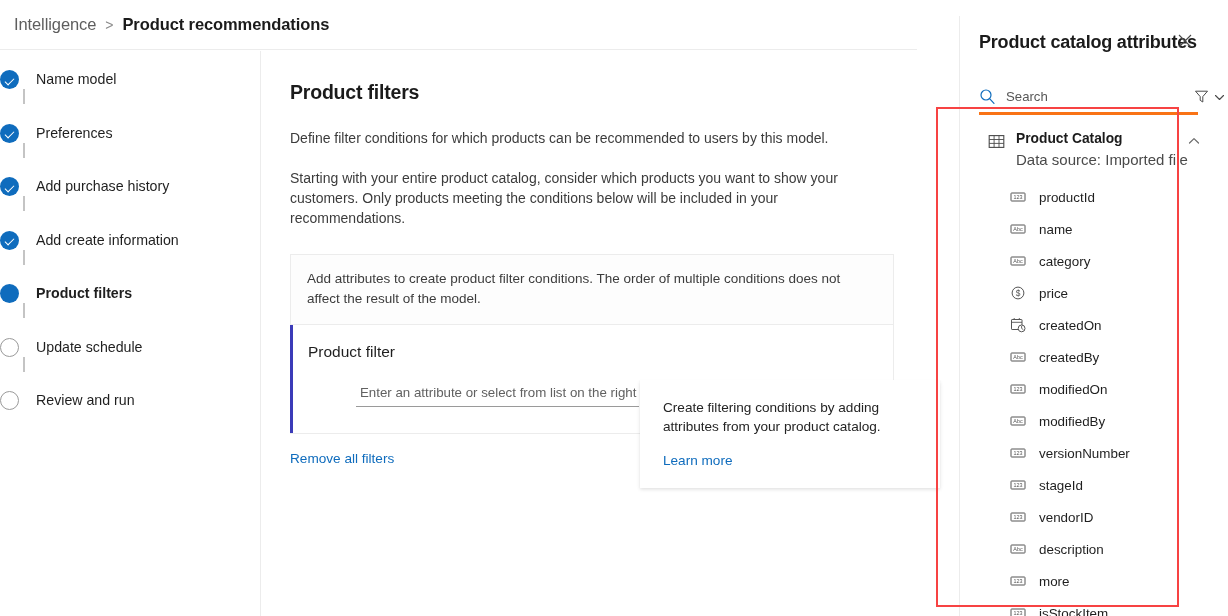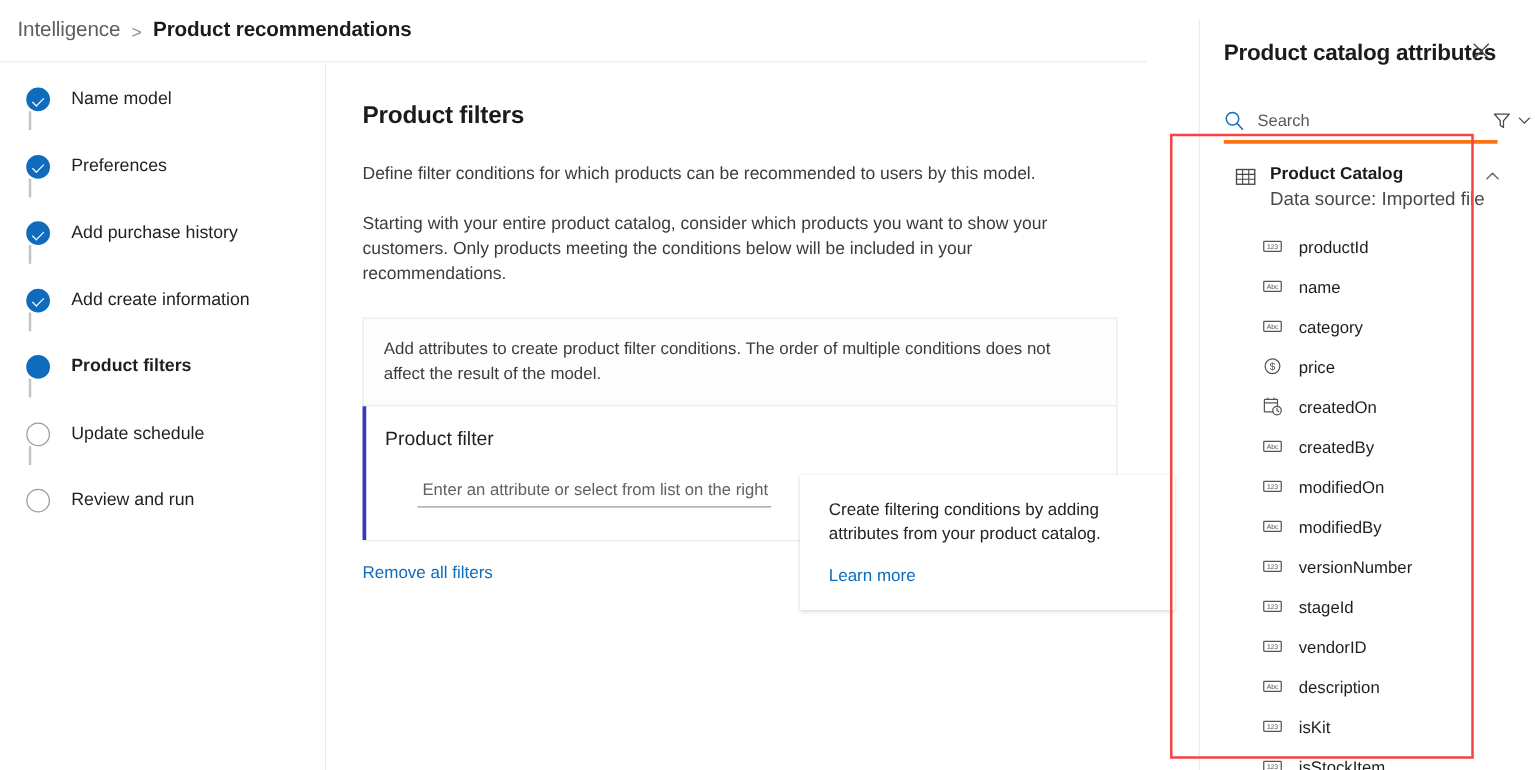--- a/index.html
+++ b/index.html
@@ -20,21 +20,21 @@
   }
   .bc-item { font-size: 16.5px; color: #5e5e5e; letter-spacing: -0.1px; }
   .bc-item.current { color: #1b1b1b; font-weight: 700; }
   .bc-sep { font-size: 14px; color: #8a8a8a; margin: 0 9px; }
 
   
   .wizard {
     position: absolute; left: 0; top: 51px; width: 261px; height: 565px;
     border-right: 1px solid #ececec; background: #ffffff;
   }
-  .step { position: relative; height: 53.5px; padding-left: 21px; display: flex; align-items: flex-start; }
+  .step { position: relative; height: 53.5px; padding-left: 0; display: flex; align-items: flex-start; }
   .step-marker { position: relative; width: 19px; height: 19px; flex: 0 0 19px; margin-top: 19px; }
   .dot-done {
     width: 19px; height: 19px; border-radius: 50%;
     background: #0f6cbd; display: block;
   }
   .dot-done::after {
     content: ""; position: absolute; left: 5px; top: 7.5px;
     width: 8px; height: 4px;
     border-left: 1.8px solid #ffffff; border-bottom: 1.8px solid #ffffff;
     transform: rotate(-45deg);
@@ -75,21 +75,21 @@
 
   .filter-card {
     width: 604px; background: #ffffff;
     border: 1px solid #ececec; border-left: none;
     position: relative; padding: 18px 18px 26px 18px; min-height: 108px;
   }
   .filter-accent {
     position: absolute; left: 0; top: 0; bottom: 0; width: 3px; background: #3b3bb8;
   }
   .filter-title { font-size: 15.5px; color: #1f1f1f; margin-left: 0px; }
-  .attr-input-wrap { margin-top: 22px; margin-left: 26px; width: 283px; }
+  .attr-input-wrap { margin-top: 22px; margin-left: 48px; width: 283px; }
   .attr-input {
     width: 100%; border: none; border-bottom: 1px solid #9a9a9a;
     font-family: "Liberation Sans", sans-serif; font-size: 13.3px;
     color: #3c3c3c; padding: 0 0 6px 4px; background: transparent; outline: none;
   }
   .attr-input::placeholder { color: #616161; }
 
   .remove-link {
     display: inline-block; margin-top: 17px; font-size: 13.6px;
     color: #0f6cbd; cursor: pointer; text-decoration: none;
@@ -388,21 +388,21 @@
               <rect x="1" y="4" width="14" height="8" rx="0.6" stroke="currentColor" stroke-width="1" fill="none"></rect>
               <text x="8" y="10.3" font-size="5.4" font-family="Liberation Sans, sans-serif" text-anchor="middle" fill="currentColor">Abc</text>
             </svg></span>
           <span class="attr-name">description</span>
         </div>
         <div class="attr-row">
           <span class="attr-icon"><svg width="16" height="16" viewBox="0 0 16 16">
               <rect x="1" y="4" width="14" height="8" rx="0.6" stroke="currentColor" stroke-width="1" fill="none"></rect>
               <text x="8" y="10.3" font-size="5.4" font-family="Liberation Sans, sans-serif" text-anchor="middle" fill="currentColor">123</text>
             </svg></span>
-          <span class="attr-name">isKit</span>
+          <span class="attr-name">more</span>
         </div>
         <div class="attr-row">
           <span class="attr-icon"><svg width="16" height="16" viewBox="0 0 16 16">
               <rect x="1" y="4" width="14" height="8" rx="0.6" stroke="currentColor" stroke-width="1" fill="none"></rect>
               <text x="8" y="10.3" font-size="5.4" font-family="Liberation Sans, sans-serif" text-anchor="middle" fill="currentColor">123</text>
             </svg></span>
           <span class="attr-name">isStockItem</span>
         </div>
       </div>
   </div>

